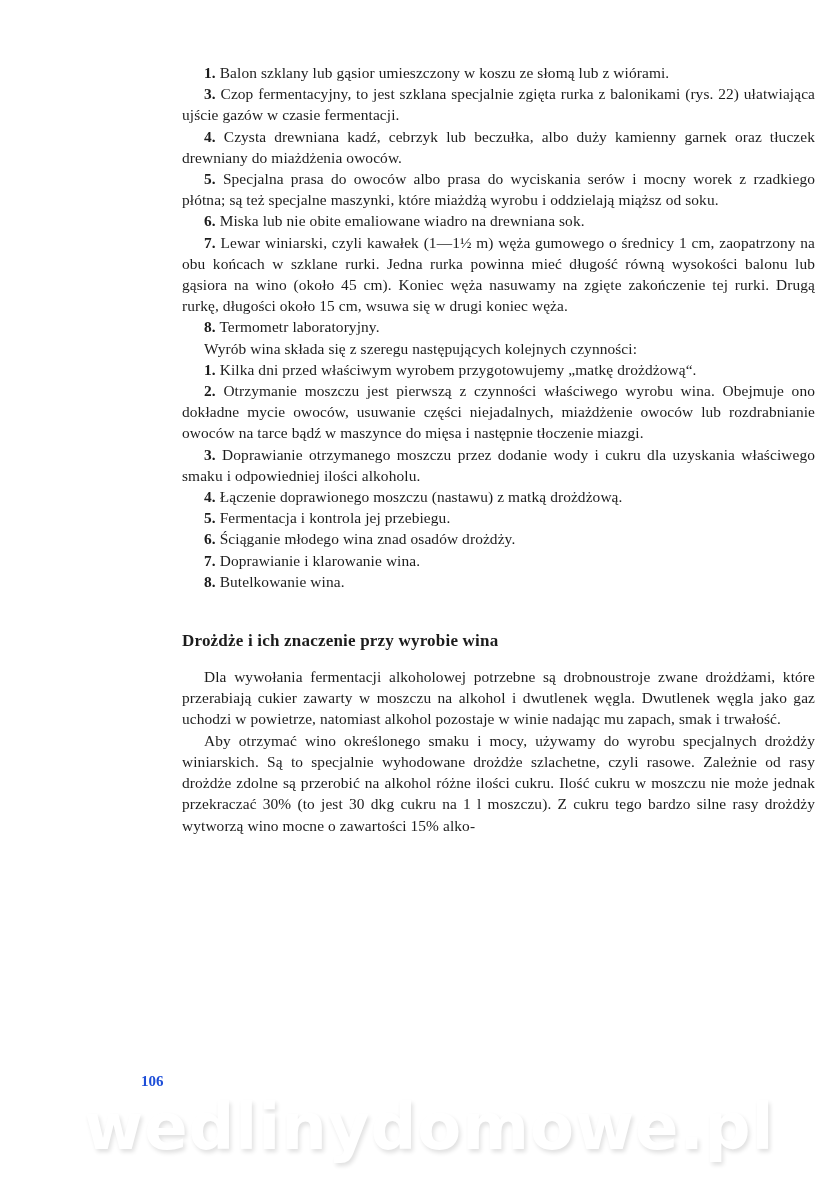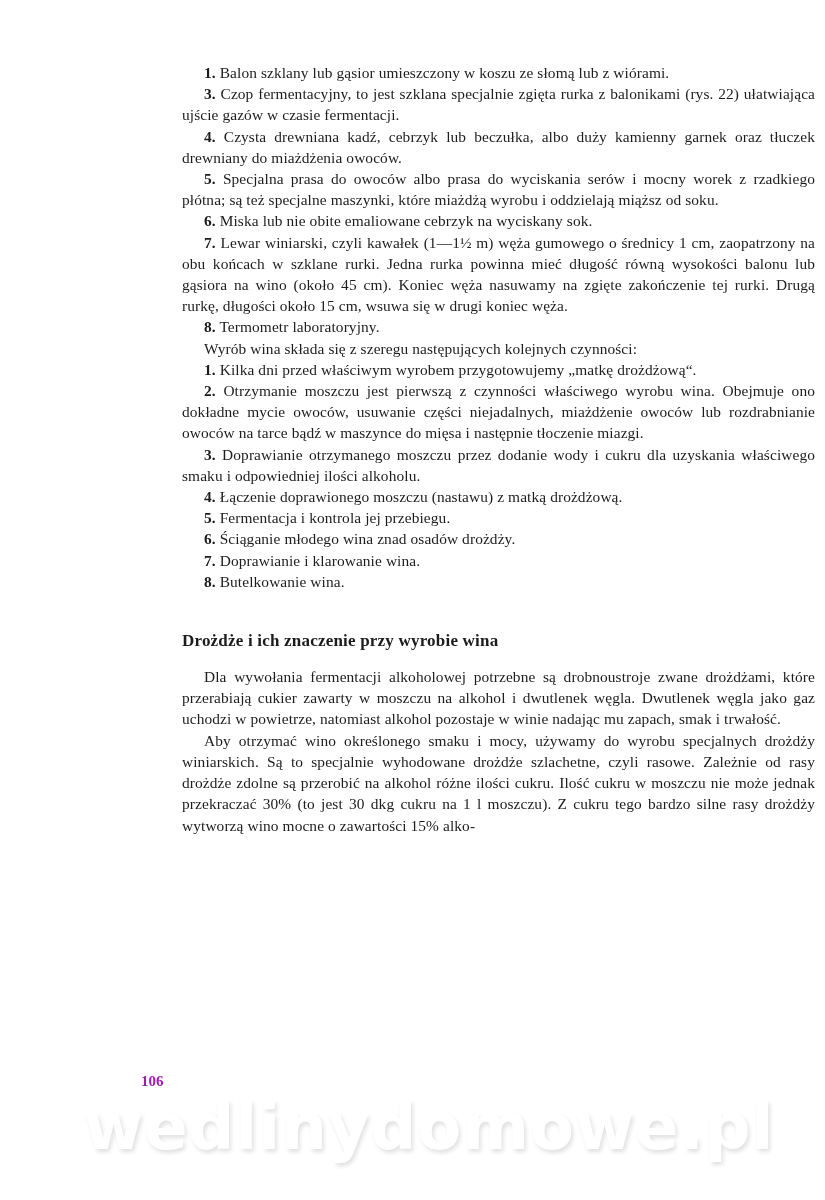--- a/index.html
+++ b/index.html
@@ -41,21 +41,21 @@
       margin: 38px 0 14px 0;
       line-height: 22px;
       letter-spacing: 0.2px;
     }
     .page-number {
       position: absolute;
       left: 141px;
       top: 1073px;
       font-size: 15px;
       font-weight: bold;
-      color: #a21caf;
+      color: #1d4ed8;
     }
     .watermark {
       position: absolute;
       left: 84px;
       top: 1090px;
       font-family: "DejaVu Sans", sans-serif;
       font-weight: bold;
       font-size: 64px;
       letter-spacing: 1px;
       color: #ffffff;
@@ -66,21 +66,21 @@
 </head>
 <body>
 
 <div class="page">
 
   <div>
     <p class="para"><span class="num">1.</span> <span>Balon szklany lub gąsior umieszczony w koszu ze słomą lub z wiórami.</span></p>
     <p class="para"><span class="num">3.</span> <span>Czop fermentacyjny, to jest szklana specjalnie zgięta rurka z balonikami (rys. 22) ułatwiająca ujście gazów w czasie fermentacji.</span></p>
     <p class="para"><span class="num">4.</span> <span>Czysta drewniana kadź, cebrzyk lub beczułka, albo duży kamienny garnek oraz tłuczek drewniany do miażdżenia owoców.</span></p>
     <p class="para"><span class="num">5.</span> <span>Specjalna prasa do owoców albo prasa do wyciskania serów i mocny worek z rzadkiego płótna; są też specjalne maszynki, które miażdżą wyrobu i oddzielają miąższ od soku.</span></p>
-    <p class="para"><span class="num">6.</span> <span>Miska lub nie obite emaliowane cebrzyk na wyciskany sok.</span></p>
+    <p class="para"><span class="num">6.</span> <span>Miska lub nie obite emaliowane wiadro na drewniana sok.</span></p>
     <p class="para"><span class="num">7.</span> <span>Lewar winiarski, czyli kawałek (1—1½ m) węża gumowego o średnicy 1 cm, zaopatrzony na obu końcach w szklane rurki. Jedna rurka powinna mieć długość równą wysokości balonu lub gąsiora na wino (około 45 cm). Koniec węża nasuwamy na zgięte zakończenie tej rurki. Drugą rurkę, długości około 15 cm, wsuwa się w drugi koniec węża.</span></p>
     <p class="para"><span class="num">8.</span> <span>Termometr laboratoryjny.</span></p>
   </div>
 
   <p class="para">Wyrób wina składa się z szeregu następujących kolejnych czynności:</p>
 
   <div>
     <p class="para"><span class="num">1.</span> <span>Kilka dni przed właściwym wyrobem przygotowujemy „matkę drożdżową“.</span></p>
     <p class="para"><span class="num">2.</span> <span>Otrzymanie moszczu jest pierwszą z czynności właściwego wyrobu wina. Obejmuje ono dokładne mycie owoców, usuwanie części niejadalnych, miażdżenie owoców lub rozdrabnianie owoców na tarce bądź w maszynce do mięsa i następnie tłoczenie miazgi.</span></p>
     <p class="para"><span class="num">3.</span> <span>Doprawianie otrzymanego moszczu przez dodanie wody i cukru dla uzyskania właściwego smaku i odpowiedniej ilości alkoholu.</span></p>

